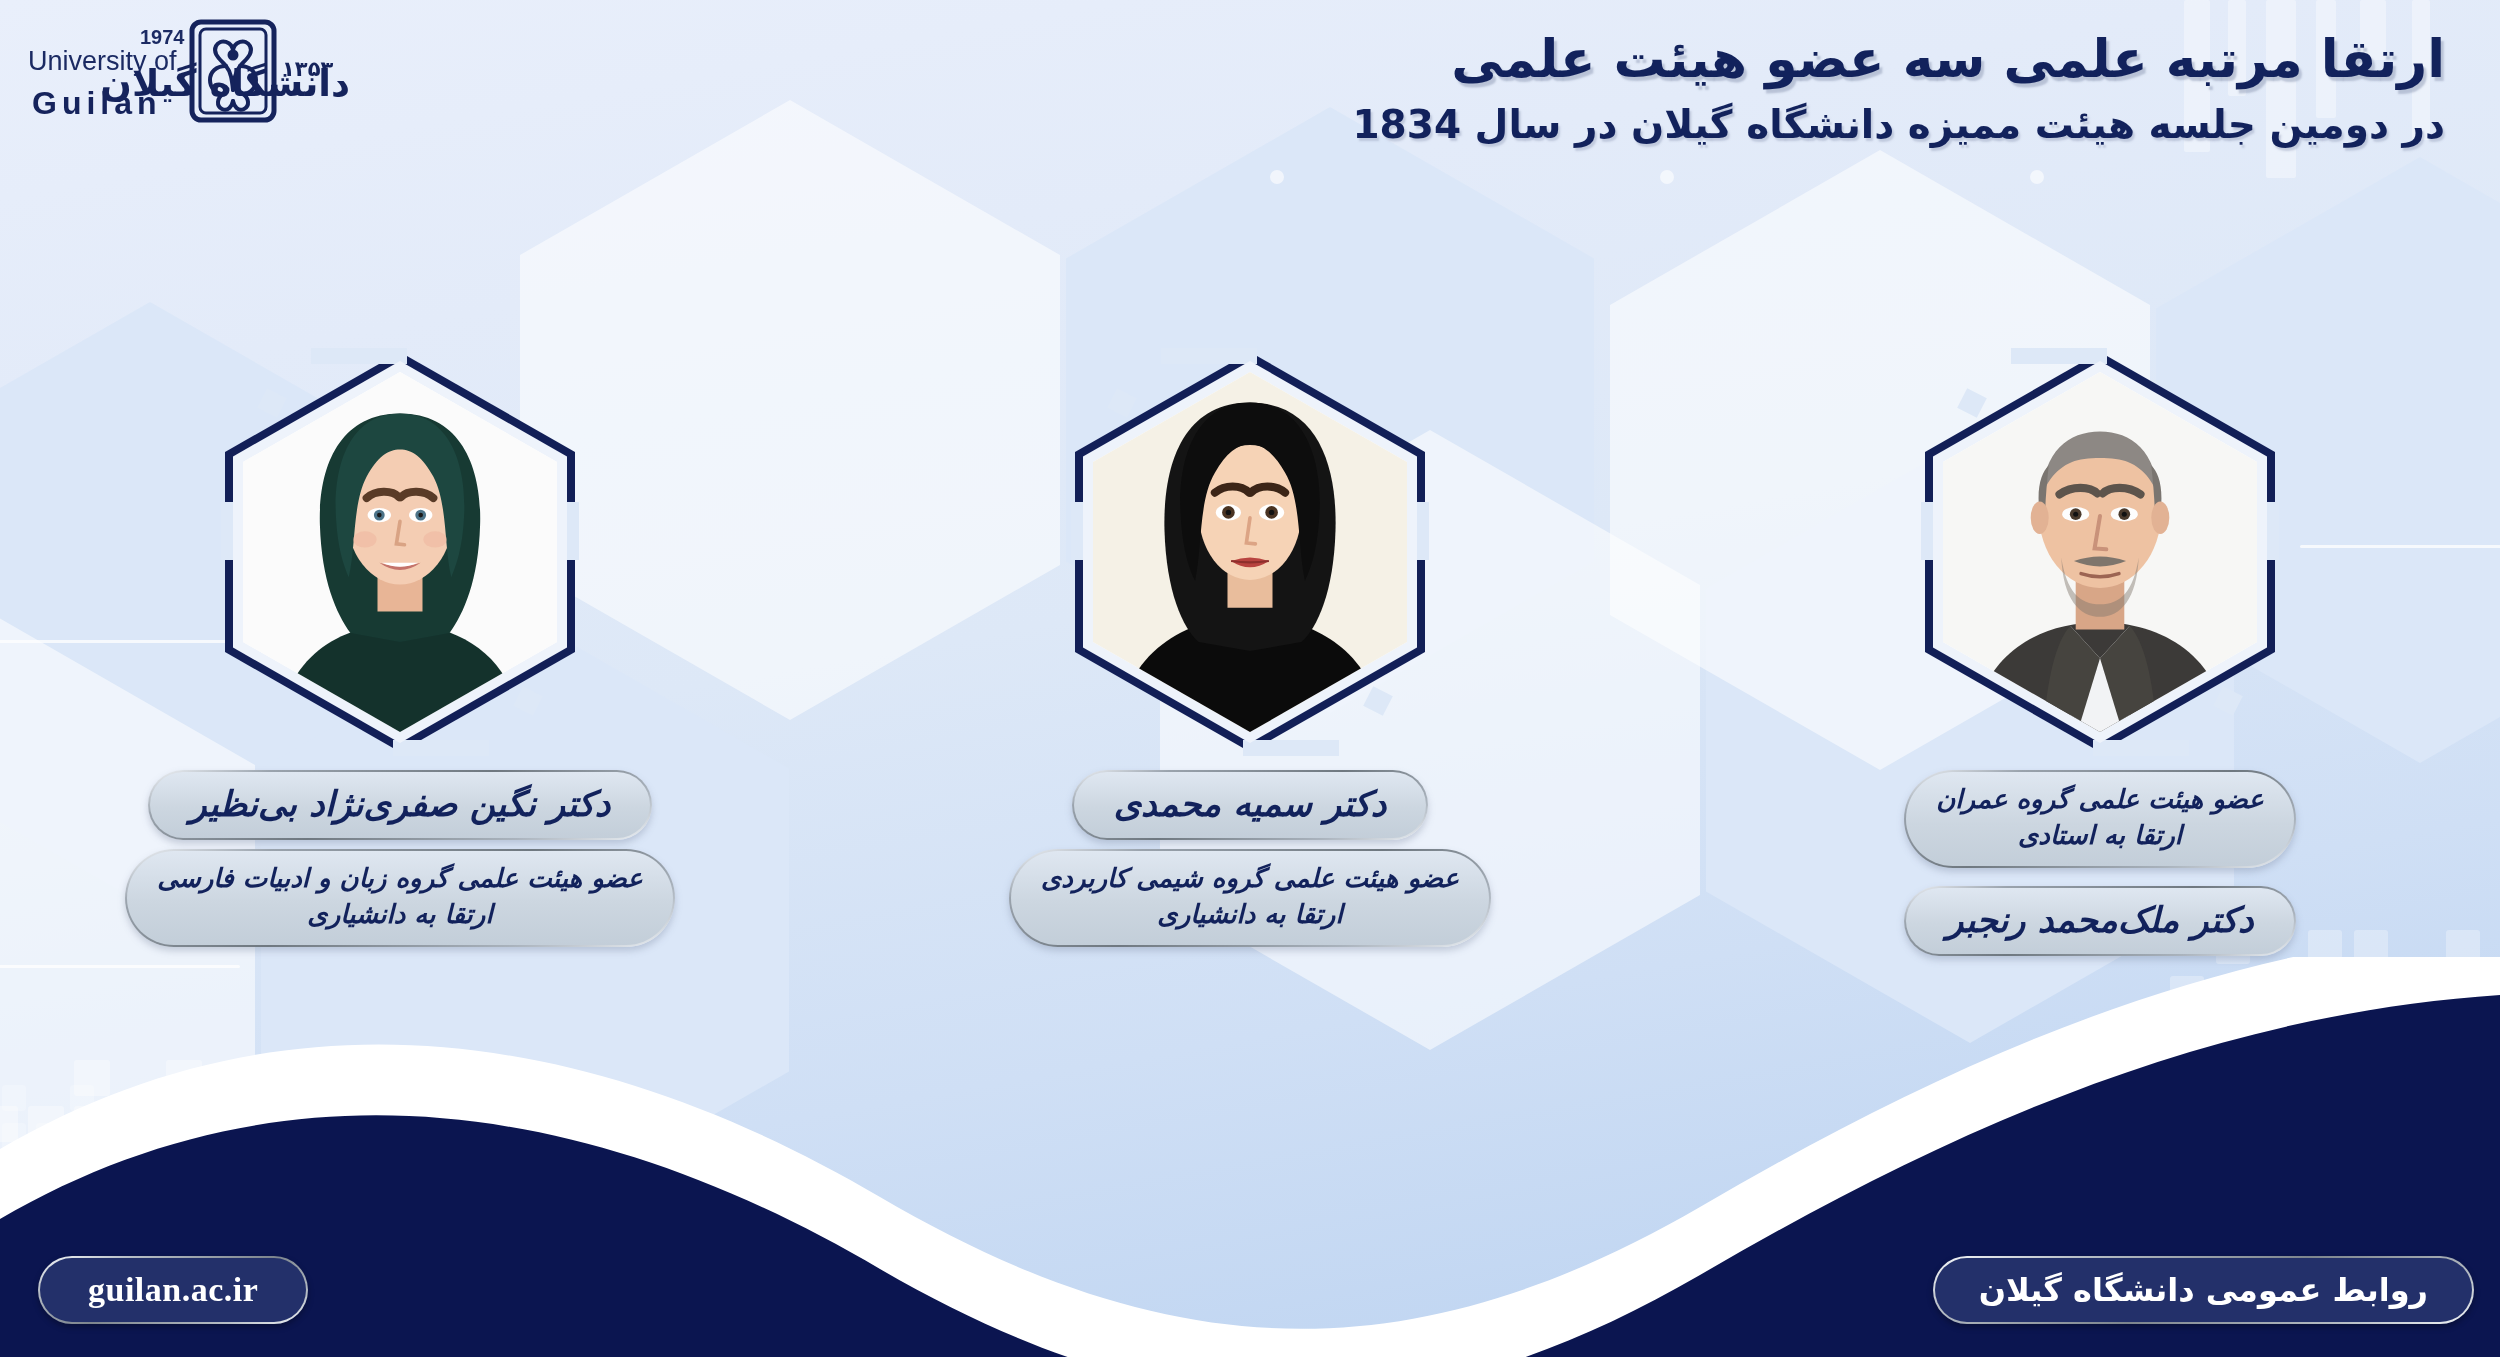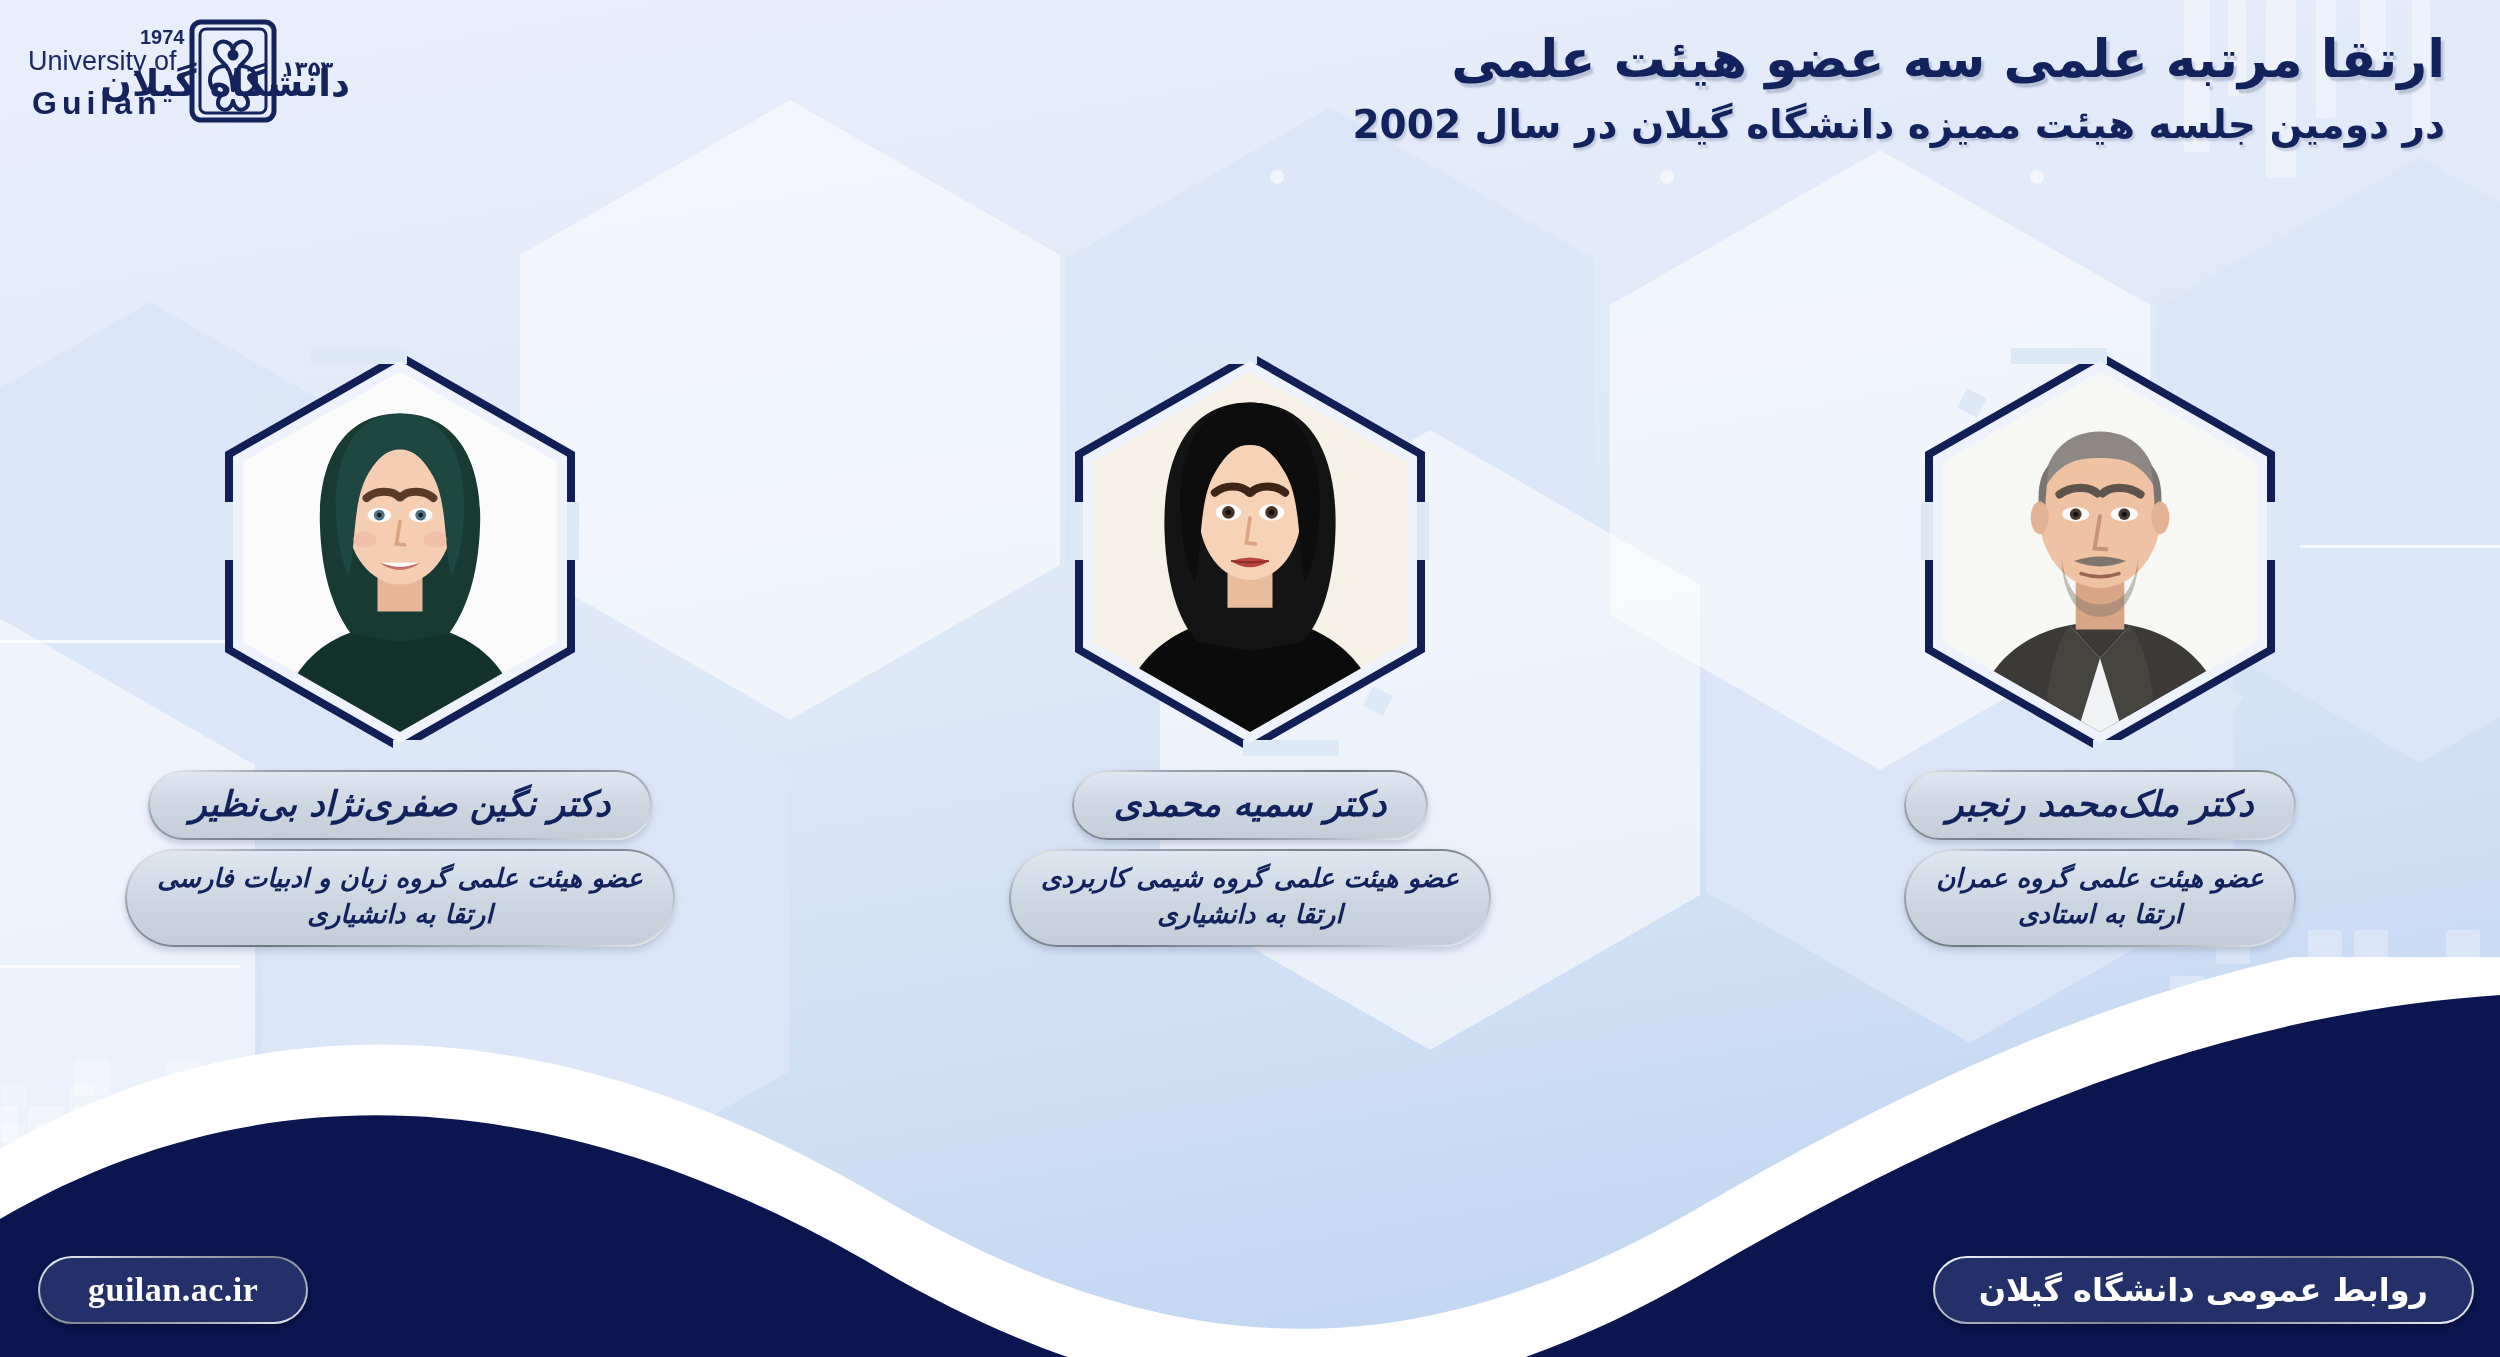--- a/index.html
+++ b/index.html
@@ -354,21 +354,21 @@
       <circle cx="213" cy="47" r="5.5" fill="#15235c"></circle>
 
       <text x="262" y="68" font-family="DejaVu Sans, sans-serif" font-size="21" fill="#15235c" font-weight="700">۱۳۵۳</text>
 
       <text x="330" y="88" font-family="DejaVu Sans, sans-serif" font-size="37" fill="#15235c" font-weight="700" direction="rtl">دانشگاه گیلان</text>
     </svg>
   </div>
 
   <div id="title-block">
     <div id="main-title">ارتقا مرتبه علمی سه عضو هیئت علمی</div>
-    <div id="sub-title">در دومین جلسه هیئت ممیزه دانشگاه گیلان در سال 2002</div>
+    <div id="sub-title">در دومین جلسه هیئت ممیزه دانشگاه گیلان در سال 1834</div>
   </div>
 
   <div id="people">
 
     <div class="person">
       <div class="photo-wrap">
         <div class="hex-frame-outer"></div>
         <div class="hex-breaks">
           <i style="left:-4px;top:150px;width:22px;height:58px;"></i>
           <i style="right:-4px;top:150px;width:22px;height:58px;"></i>
@@ -530,28 +530,28 @@
 
               <path d="M146 210 Q175 200 204 210 Q175 222 146 210 Z" fill="#7e756c"></path>
 
               <path d="M154 224 Q175 231 196 224" stroke="#9c6452" stroke-width="4" fill="none" stroke-linecap="round"></path>
 
               <path d="M132 206 C134 252, 152 272, 175 272 C198 272, 216 252, 218 206 C212 244, 198 258, 175 258 C152 258, 138 244, 132 206 Z" fill="#7e756c" opacity="0.45"></path>
             </svg>
           </div>
         </div>
       </div>
-      <div class="badge name">
-        <div class="badge-inner">دکتر ملک‌محمد رنجبر</div>
-      </div>
       <div class="badge role">
         <div class="badge-inner">
           <span>عضو هیئت علمی گروه عمران</span>
           <span>ارتقا به استادی</span>
         </div>
+      </div>
+      <div class="badge name">
+        <div class="badge-inner">دکتر ملک‌محمد رنجبر</div>
       </div>
     </div>
 
   </div>
 
   <div id="waves">
     <svg viewBox="0 0 2500 400" preserveAspectRatio="none" xmlns="http://www.w3.org/2000/svg">
       <path d="M0 192 C260 40, 560 52, 880 240 C1180 416, 1420 412, 1700 250 C1940 110, 2200 -10, 2500 -30 L2500 400 L0 400 Z" fill="#ffffff"></path>
       <path d="M0 262 C260 110, 560 124, 880 312 C1180 486, 1420 480, 1700 318 C1940 178, 2200 58, 2500 38 L2500 400 L0 400 Z" fill="#0b1550"></path>
     </svg>

